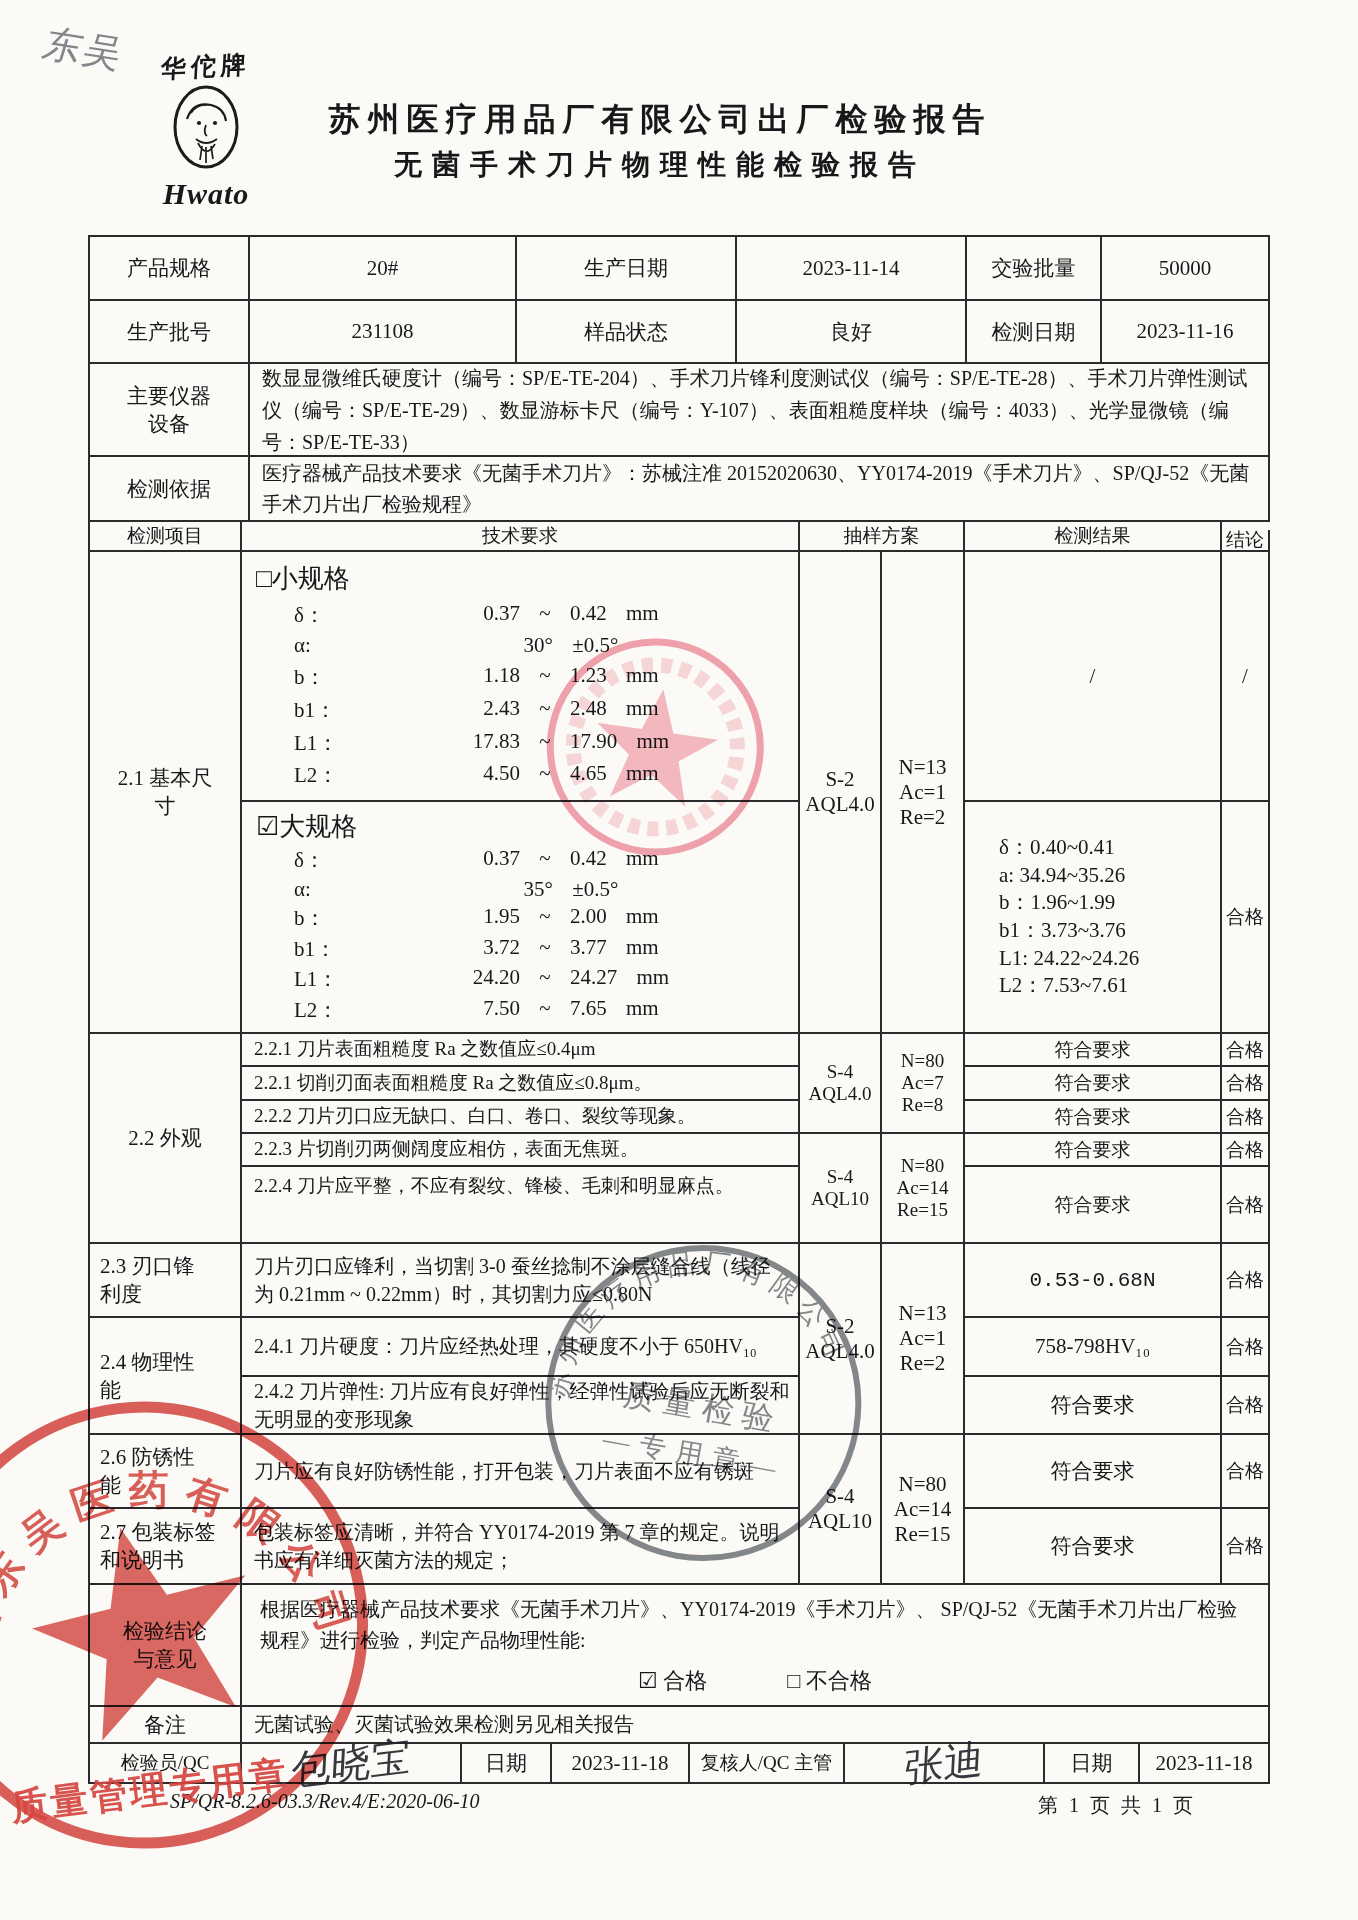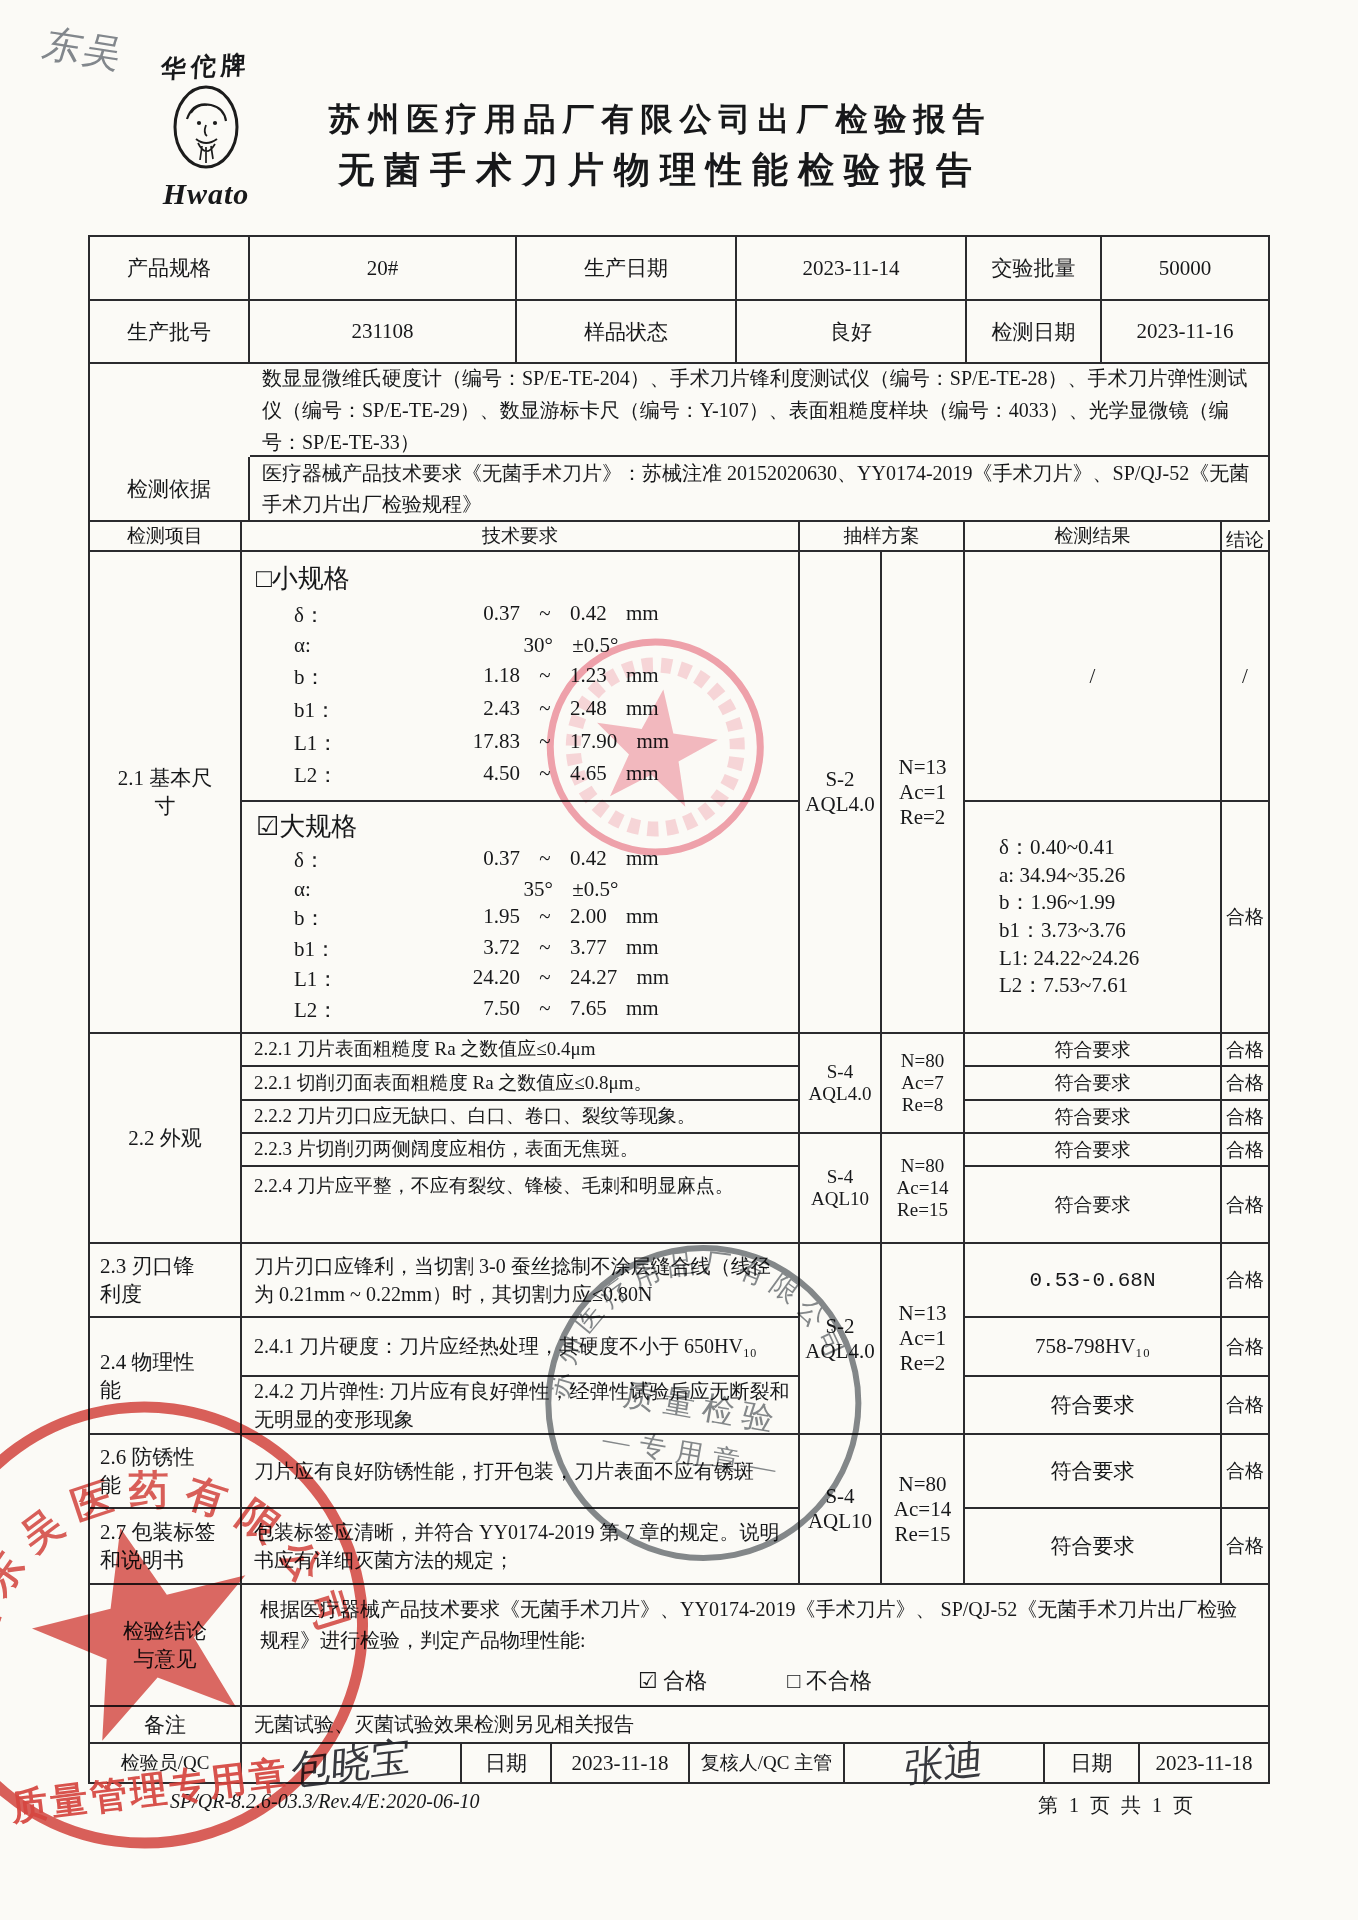--- a/index.html
+++ b/index.html
@@ -8,21 +8,21 @@
   .abs{position:absolute;}
   
   .hand-note{left:44px;top:24px;font-size:38px;color:#82878c;transform:rotate(9deg) skewX(-8deg);
              letter-spacing:2px;font-family:"DejaVu Sans",sans-serif;}
   
   .logo{left:138px;top:50px;width:136px;text-align:center;}
   .logo-cn{font-size:25px;font-weight:bold;letter-spacing:5px;transform:rotate(-3deg) skewX(-6deg);display:inline-block;}
   .logo-en{font-size:30px;font-weight:bold;font-style:italic;letter-spacing:1px;margin-top:2px;}
   
   .title1{left:88px;top:98px;width:1144px;text-align:center;font-size:32px;font-weight:bold;letter-spacing:7px;}
-  .title2{left:88px;top:146px;width:1144px;text-align:center;font-size:36px;font-weight:bold;letter-spacing:10px;}
+  .title2{left:88px;top:146px;width:1144px;text-align:center;font-size:28px;font-weight:bold;letter-spacing:10px;}
   
   .tblwrap{left:88px;top:235px;width:1180px;border-left:2px solid #2b2b2e;border-top:2px solid #2b2b2e;}
   .part{display:grid;}
   .c{border-right:2px solid #2b2b2e;border-bottom:2px solid #2b2b2e;box-sizing:border-box;
      display:flex;align-items:center;justify-content:center;text-align:center;padding:2px 6px;font-size:21px;}
   .left{justify-content:flex-start;text-align:left;}
   .pre{white-space:pre-line;}
   .req{font-size:20px;line-height:1.42;padding:2px 8px 2px 12px;}
   .sm{font-size:19px;}
   .specblock{flex-direction:column;align-items:stretch;justify-content:space-evenly;padding:4px 10px 6px 14px;}
@@ -80,20 +80,22 @@
       <div class="c">交验批量</div>
       <div class="c">50000</div>
 
       <div class="c">生产批号</div>
       <div class="c">231108</div>
       <div class="c">样品状态</div>
       <div class="c">良好</div>
       <div class="c">检测日期</div>
       <div class="c">2023-11-16</div>
 
+      <div class="c pre">主要仪器
+设备</div>
       <div class="c left req" style="grid-column:2 / span 5;line-height:1.6;">数显显微维氏硬度计（编号：SP/E-TE-204）、手术刀片锋利度测试仪（编号：SP/E-TE-28）、手术刀片弹性测试仪（编号：SP/E-TE-29）、数显游标卡尺（编号：Y-107）、表面粗糙度样块（编号：4033）、光学显微镜（编号：SP/E-TE-33）</div>
 
       <div class="c">检测依据</div>
       <div class="c left req" style="grid-column:2 / span 5;line-height:1.55;">医疗器械产品技术要求《无菌手术刀片》：苏械注准 20152020630、YY0174-2019《手术刀片》、SP/QJ-52《无菌手术刀片出厂检验规程》</div>
     </div>
 
     <div class="part" style="grid-template-columns:152px 558px 165px 257px 48px;grid-template-rows:30px;">
       <div class="c sm">检测项目</div>
       <div class="c sm">技术要求</div>
       <div class="c sm">抽样方案</div>

